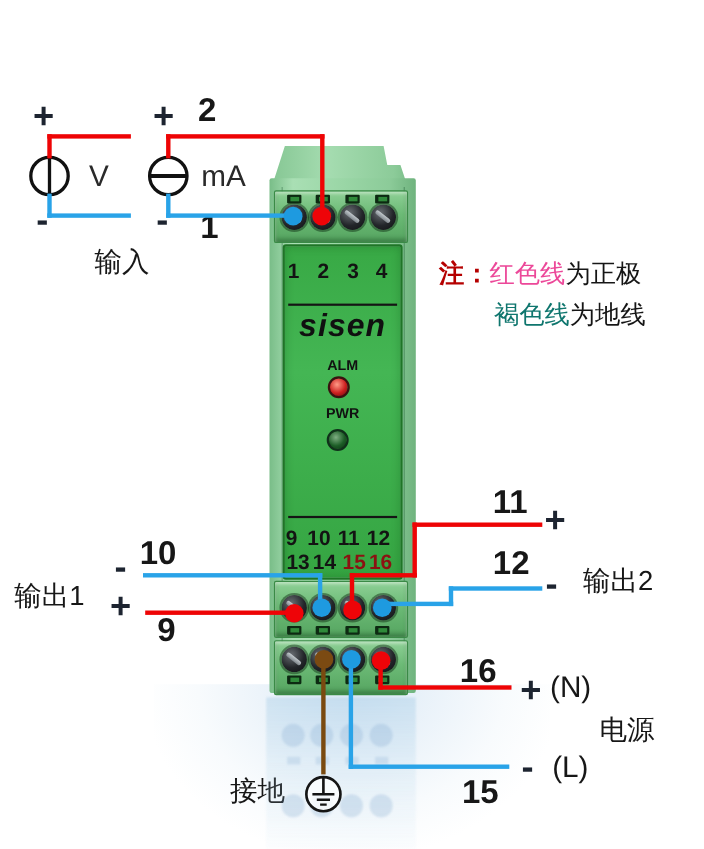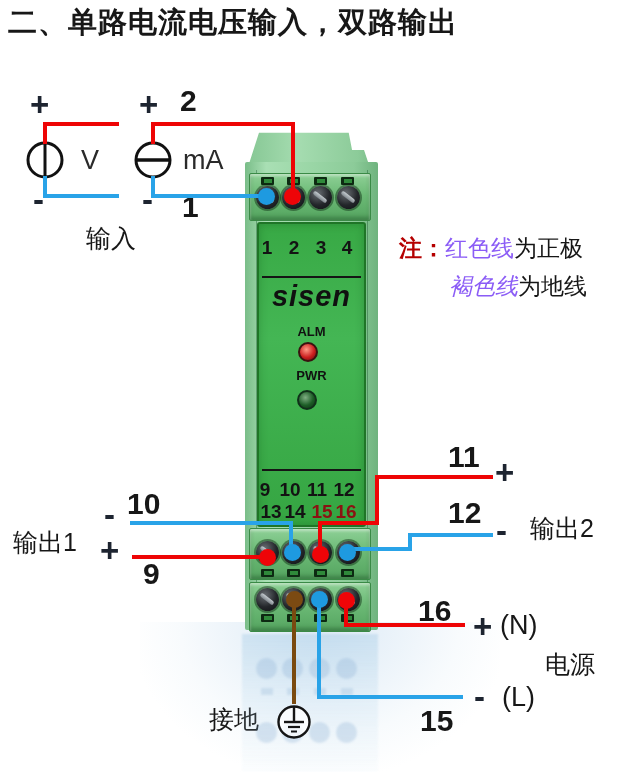--- a/index.html
+++ b/index.html
@@ -12,23 +12,23 @@
   .lbl{position:absolute;color:#171717;white-space:nowrap;line-height:1;}
   .cn{font-size:25px;font-weight:500;}
   .num{font-size:30px;font-weight:600;}
   .sym{font-size:27px;font-weight:500;color:#2a2a2a;}
   .sign{font-size:33px;font-weight:700;color:#1d2430;}
   .paren{font-size:27px;font-weight:500;}
   
   .note{left:399px;top:229px;font-size:23px;font-weight:500;line-height:38px;}
   .note .prefix{color:#b50000;font-weight:700;}
   .note .row2{padding-left:50px;}
-  .term-red{color:#8b5cf6;}
+  .term-red{color:#ec4899;}
   .term-blue{color:#29a3e8;}
-  .term-brown{color:#8b5cf6;font-style:italic;}
+  .term-brown{color:#0f766e;}
   .note .desc{color:#161616;}
   
   .wire{position:absolute;z-index:7;}
   .wire.h{height:4px;}
   .wire.v{width:4px;}
   .wred{background:#ee0405;}
   .wblue{background:#29a3e8;}
   .wbrown{background:#7a4a10;}
   .dot{position:absolute;width:17px;height:17px;border-radius:50%;z-index:8;}
   .dred{background:#ee0408;}
@@ -72,21 +72,20 @@
     background:linear-gradient(180deg,rgba(140,190,222,.55),rgba(170,208,233,.35) 45%,rgba(205,228,243,.12));}
   .rcirc{position:absolute;width:21px;height:21px;border-radius:50%;background:rgba(95,145,195,.4);}
   .rslot{position:absolute;width:12px;height:7px;background:rgba(95,145,195,.35);}
   svg{display:block;}
 </style>
 </head>
 <body>
 
 <div class="canvas">
 
-  <div class="abs lbl title">二、单路电流电压输入，双路输出</div>
 
   <div class="abs refl-glow"></div>
   <div class="abs refl">
     <div class="rcirc" style="left:14px;top:24px"></div>
       <div class="rcirc" style="left:40px;top:24px"></div>
     <div class="rcirc" style="left:67px;top:24px"></div>
       <div class="rcirc" style="left:94px;top:24px"></div>
     <div class="rslot" style="left:19px;top:54px"></div>
       <div class="rslot" style="left:45px;top:54px"></div>
     <div class="rslot" style="left:72px;top:54px"></div>

